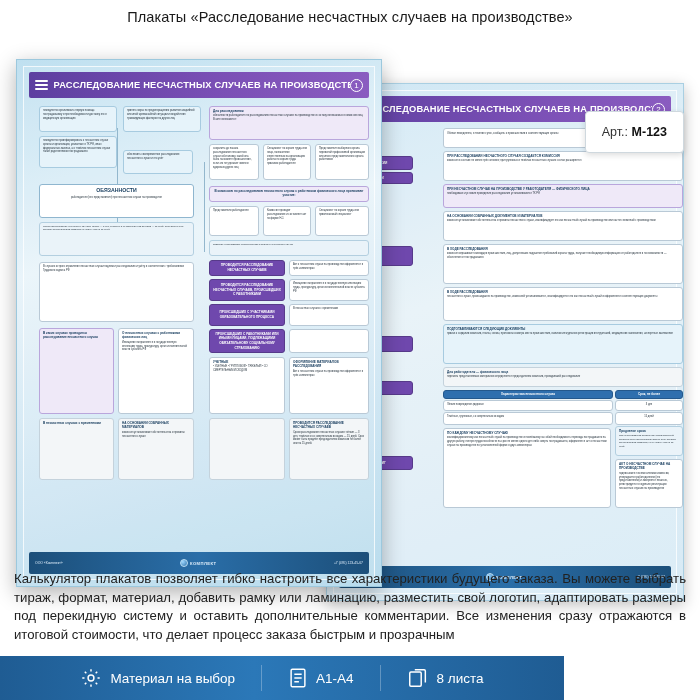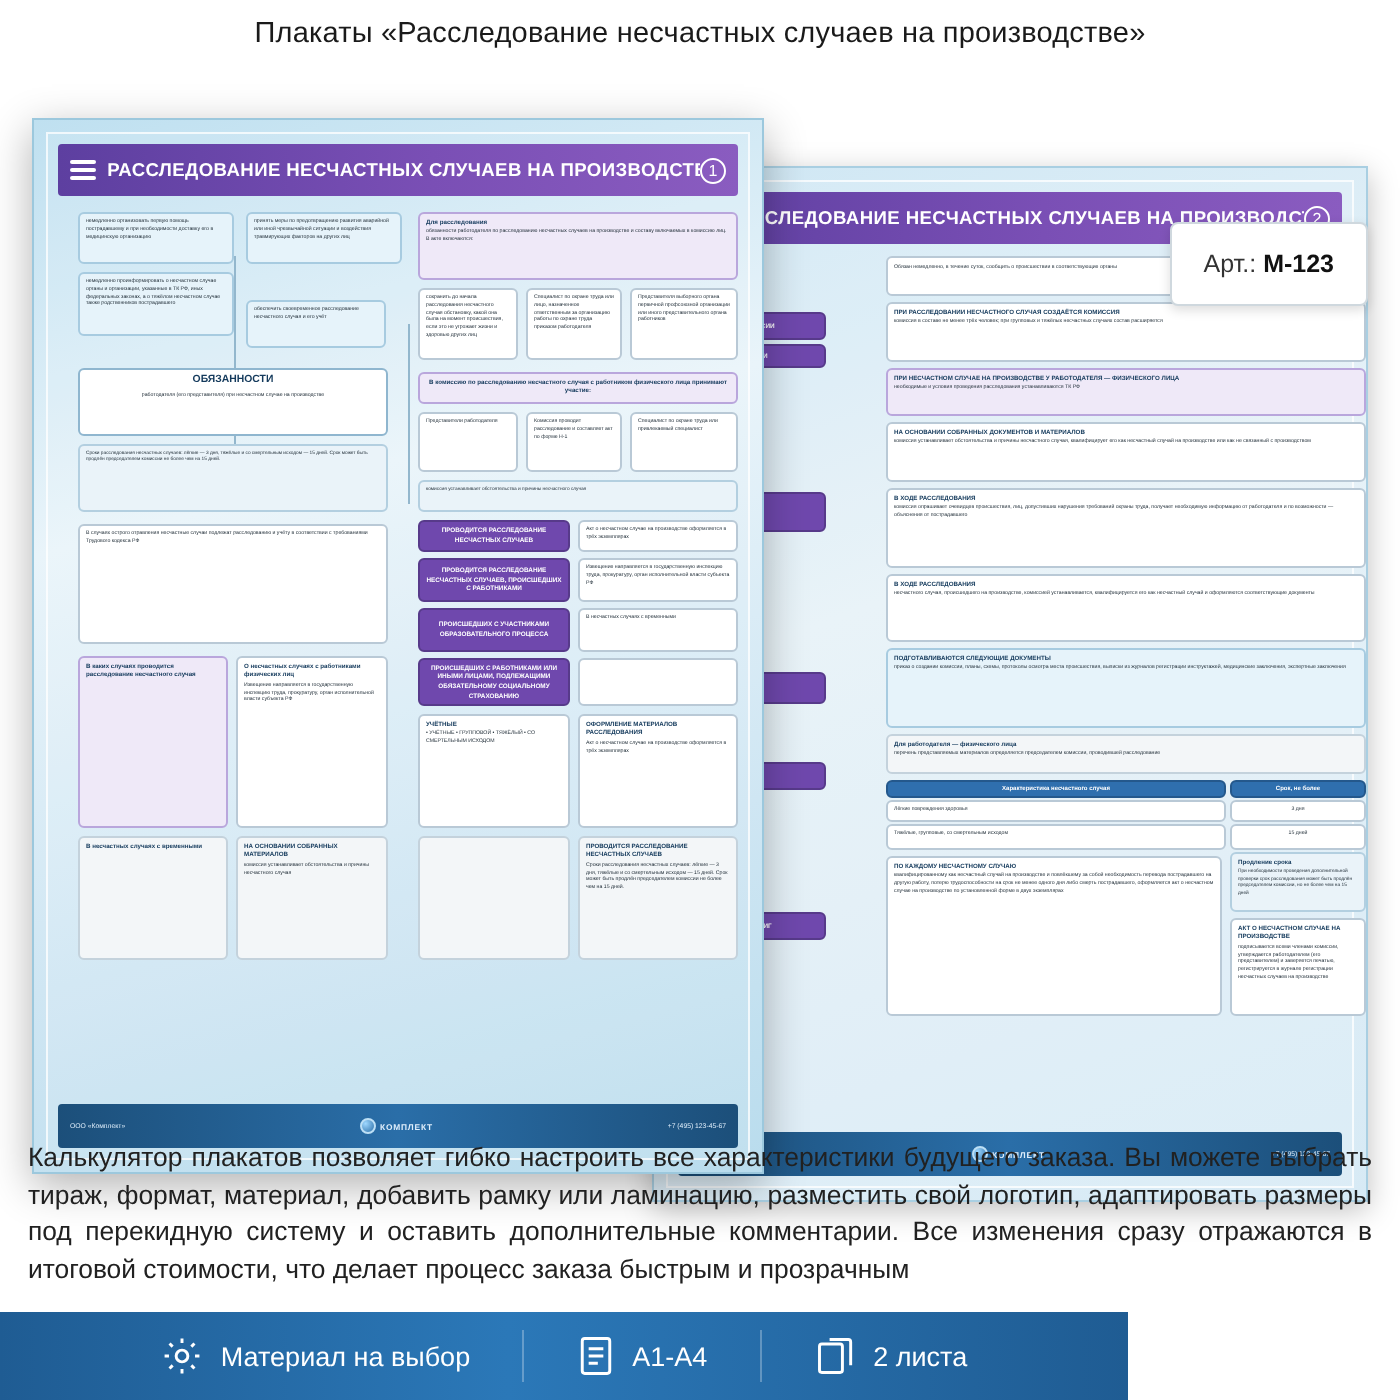--- a/index.html
+++ b/index.html
@@ -477,17 +477,17 @@
 
     <div class="bb-sep"></div>
 
     <div class="bb-item">
       <span class="bb-icon">
         <svg width="22" height="22" viewBox="0 0 24 24" fill="none" stroke="#ffffff" stroke-width="1.6">
           <rect x="3" y="5.5" width="12.5" height="15.5" rx="1.3"></rect>
           <path d="M8.5 3h10.2a1.3 1.3 0 0 1 1.3 1.3V17"></path>
         </svg>
       </span>
-      <span>2 листа</span>
+      <span>8 листа</span>
     </div>
   </div>
 
 </div>
 
 </body></html>

